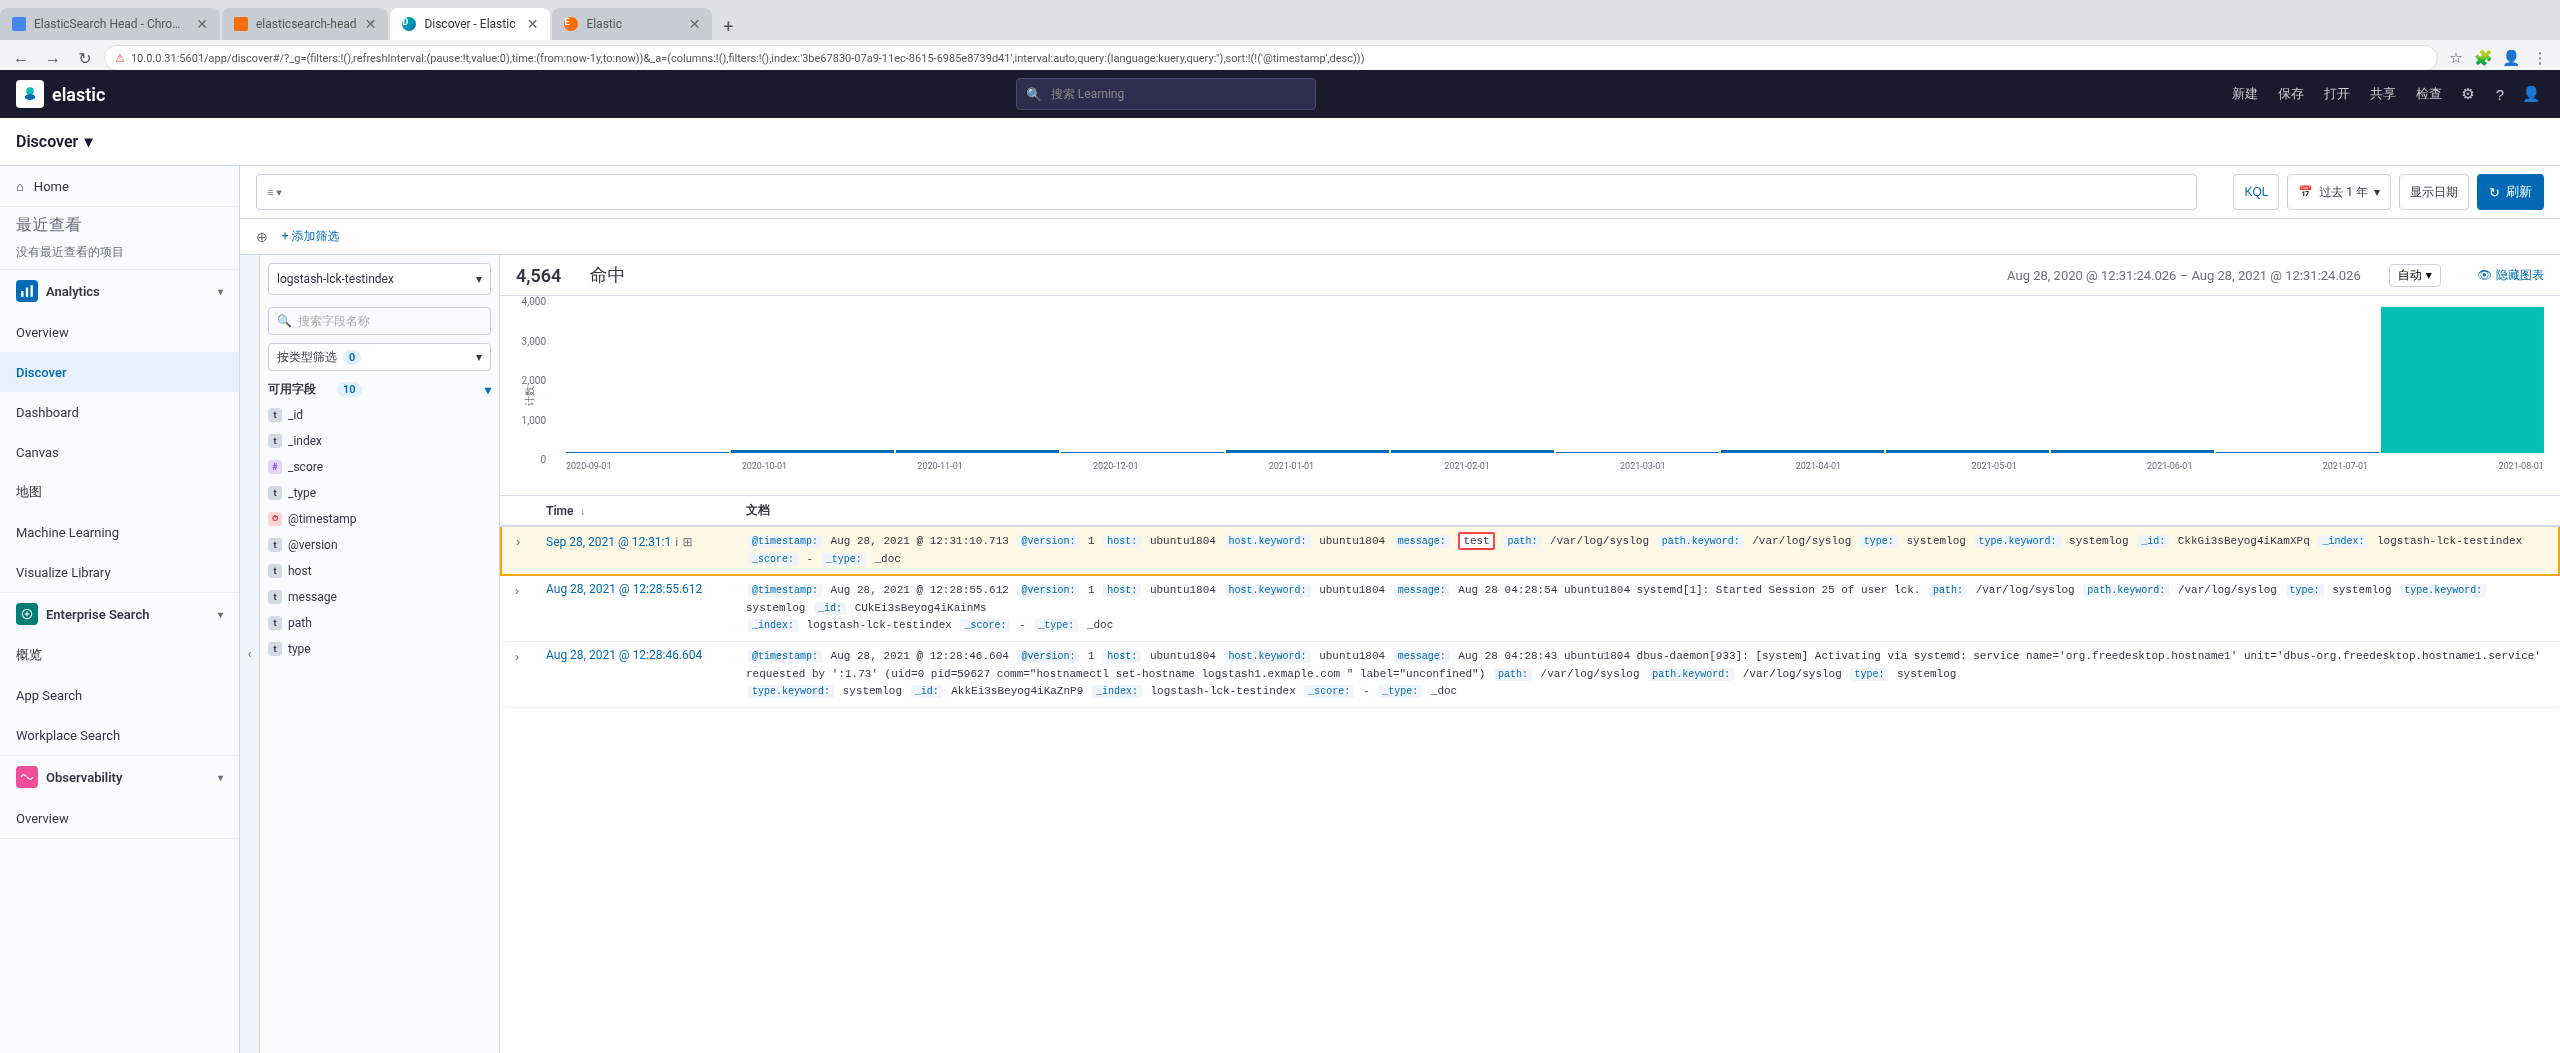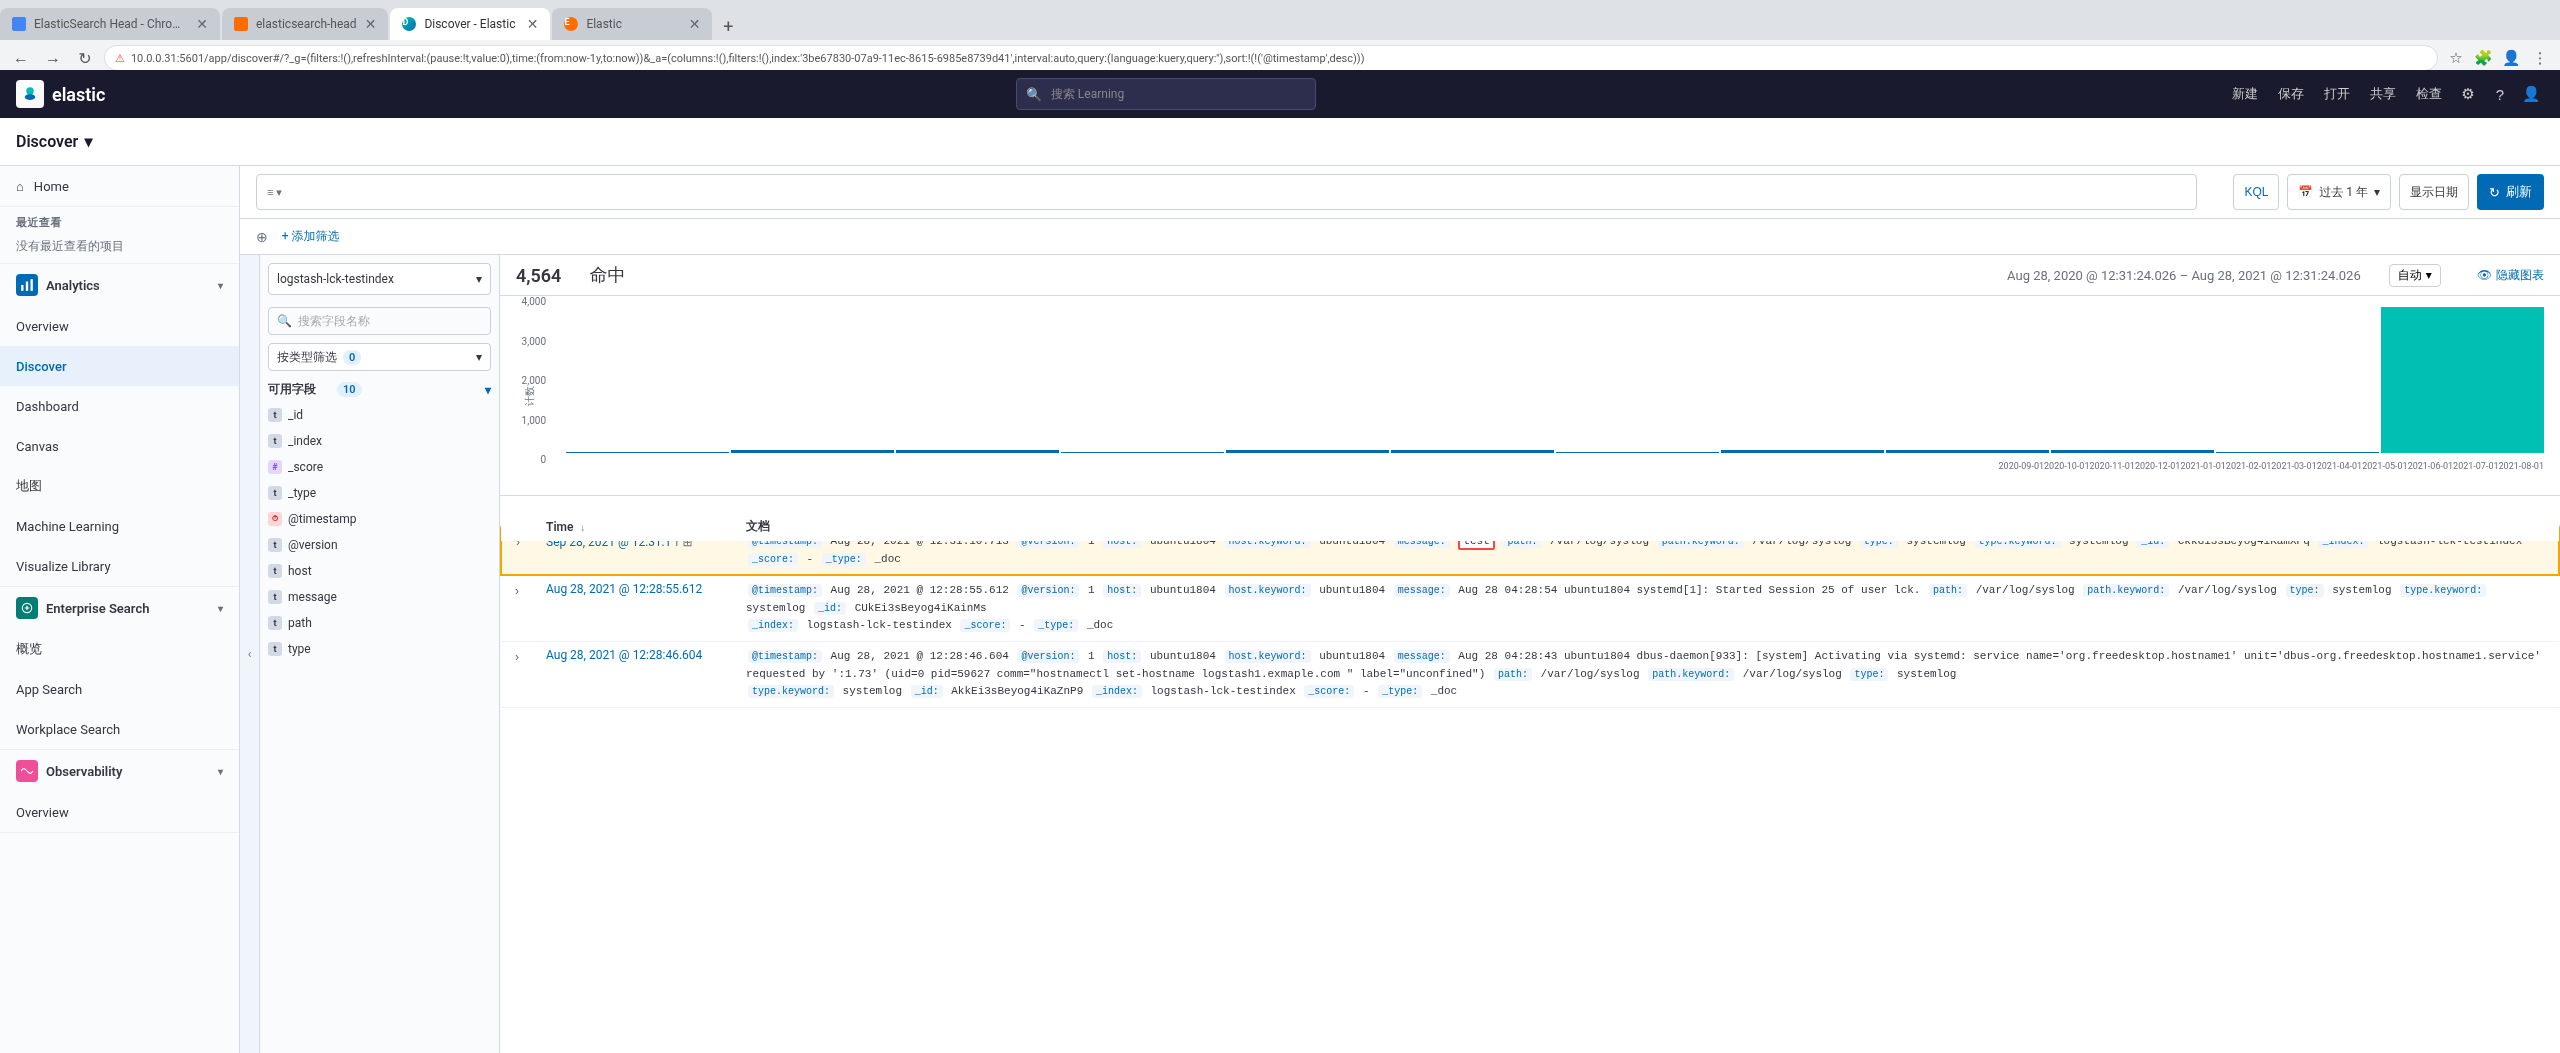--- a/index.html
+++ b/index.html
@@ -48,21 +48,21 @@
     .sidebar { width: 240px; background: #fafbfd; border-right: 1px solid #d3dae6; overflow-y: auto; flex-shrink: 0; }
     .sidebar-section { border-bottom: 1px solid #eee; }
     .sidebar-item { display: flex; align-items: center; padding: 8px 16px; cursor: pointer; color: #343741; font-size: 13px; gap: 10px; height: 40px; }
     .sidebar-item.active { background: #e8f0fb; color: #006bb4; font-weight: 500; }
     .sidebar-section-header { display: flex; align-items: center; padding: 10px 16px; cursor: pointer; font-size: 13px; font-weight: 600; color: #343741; gap: 8px; }
     .sidebar-section-header .section-icon { width: 22px; height: 22px; border-radius: 4px; display: flex; align-items: center; justify-content: center; flex-shrink: 0; }
     .section-icon.analytics { background: #006bb4; }
     .section-icon.enterprise { background: #017d73; }
     .chevron { font-size: 10px; color: #69707d; margin-left: auto; }
     .sidebar-home { display: flex; align-items: center; padding: 8px 16px; gap: 10px; color: #343741; font-size: 13px; cursor: pointer; height: 40px; }
-    .recently-label { padding: 8px 16px 4px; font-size: 11px; font-weight: 700; color: #69707d; text-transform: uppercase; letter-spacing: 0.5px; }
+    .recently-label { padding: 8px 16px 4px; font-size: 16px; font-weight: 400; color: #69707d; text-transform: uppercase; letter-spacing: 0.5px; }
     .no-recent { padding: 4px 16px 8px; font-size: 12px; color: #69707d; }
 
     
     .content-area { flex: 1; display: flex; flex-direction: column; overflow: hidden; background: #fff; }
 
     
     .discover-toolbar { padding: 8px 16px; border-bottom: 1px solid #d3dae6; display: flex; align-items: center; gap: 8px; background: #fff; }
     .discover-search { flex: 1; height: 36px; border: 1px solid #c9d0da; border-radius: 4px; padding: 0 10px; font-size: 13px; display: flex; align-items: center; gap: 8px; cursor: text; }
     .kql-btn { padding: 4px 10px; border: 1px solid #c9d0da; border-radius: 4px; background: #fff; font-size: 12px; color: #006bb4; cursor: pointer; height: 36px; margin-left: 28px; }
     .time-selector { display: flex; align-items: center; gap: 6px; padding: 4px 10px; border: 1px solid #c9d0da; border-radius: 4px; background: #fff; font-size: 12px; color: #343741; cursor: pointer; height: 36px; }
@@ -100,30 +100,30 @@
     .results-range { font-size: 13px; color: #69707d; margin-left: auto; }
     .auto-select { display: flex; align-items: center; gap: 4px; padding: 2px 8px; border: 1px solid #c9d0da; border-radius: 4px; background: #fff; font-size: 12px; cursor: pointer; }
     .hide-chart-btn { display: flex; align-items: center; gap: 4px; color: #006bb4; font-size: 12px; cursor: pointer; margin-left: 8px; }
 
     
     .chart-container { padding: 8px 16px; border-bottom: 1px solid #d3dae6; height: 200px; flex-shrink: 0; position: relative; }
     .chart-area { margin-left: 50px; height: 100%; position: relative; }
     .chart-bars { display: flex; align-items: flex-end; height: calc(100% - 30px); gap: 2px; padding-bottom: 4px; }
     .chart-bar { flex: 1; background: #006bb4; min-width: 2px; }
     .chart-bar.highlight { background: #00bfb3; }
-    .chart-x-labels { display: flex; justify-content: flex-end; padding-top: 4px; }
+    .chart-x-labels { display: flex; justify-content: space-between; padding-top: 4px; }
     .chart-x-label { font-size: 9px; color: #69707d; }
     .chart-timestamp { text-align: center; font-size: 10px; color: #69707d; margin-top: 2px; }
     .chart-y-ticks { position: absolute; left: 0; top: 0; bottom: 30px; width: 50px; display: flex; flex-direction: column; justify-content: space-between; padding-right: 4px; }
     .chart-y-tick { text-align: right; font-size: 10px; color: #69707d; }
 
     
     .table-container { flex: 1; overflow: auto; }
     table { width: 100%; border-collapse: collapse; }
-    .table-header-row { position: sticky; top: 16px; background: #fff; z-index: 10; }
+    .table-header-row { position: sticky; top: 0; background: #fff; z-index: 10; }
     th { padding: 6px 12px; text-align: left; font-size: 12px; font-weight: 600; color: #343741; border-bottom: 2px solid #d3dae6; white-space: nowrap; }
     th .sort-icon { color: #69707d; font-size: 10px; margin-left: 4px; }
     td { padding: 6px 12px; border-bottom: 1px solid #eef0f5; vertical-align: top; font-size: 12px; color: #343741; }
     .expand-btn { background: none; border: none; cursor: pointer; color: #69707d; font-size: 12px; padding: 2px; }
     .row-highlight { background: #fff8e5; border: 2px solid #f0a800; }
     .log-text { font-size: 11px; color: #343741; line-height: 1.6; font-family: 'Courier New', monospace; }
     .log-tag { background: #f0f4fb; border-radius: 3px; padding: 1px 4px; margin: 0 2px; font-size: 10px; color: #006bb4; font-weight: 500; }
     .log-highlight-box { background: #fff; border: 2px solid #f44; padding: 1px 3px; border-radius: 2px; font-size: 11px; }
     .expand-cell { width: 28px; }
     .time-cell { width: 200px; white-space: nowrap; color: #006bb4; font-size: 12px; }

